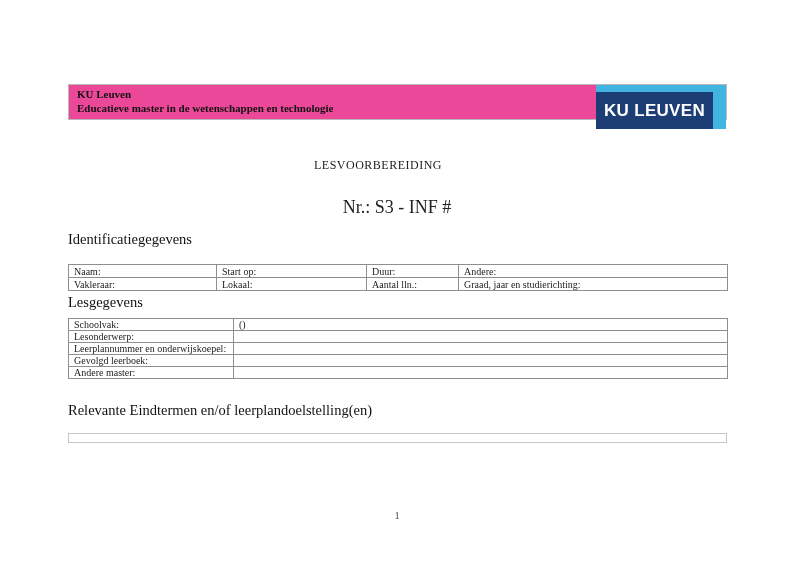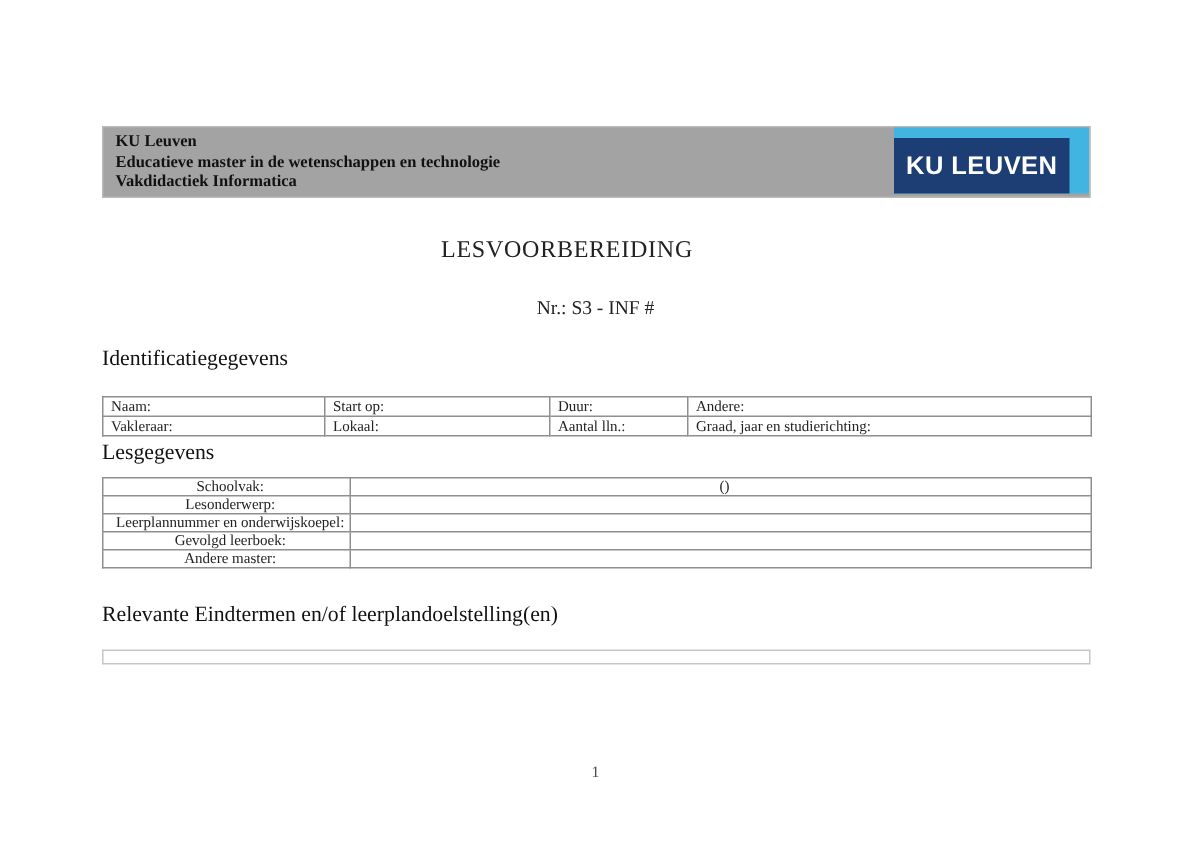--- a/index.html
+++ b/index.html
@@ -2,22 +2,22 @@
 <html><head>
 <meta charset="utf-8">
 <style>
   * { margin: 0; padding: 0; box-sizing: border-box; }
   html, body { width: 794px; height: 561px; background: #ffffff; }
   body { font-family: "Liberation Serif", "DejaVu Serif", serif; color: #1c1c1c; }
   .page { position: relative; width: 794px; height: 561px; background: #ffffff; overflow: hidden; }
 
   
   .header-box {
-    position: absolute; left: 68px; top: 84px; width: 659px; height: 48px;
-    border: 1px solid #b9b9b9; background: #a3a3a3;
+    position: absolute; left: 68px; top: 84px; width: 659px; height: 36px;
+    border: 1px solid #b9b9b9; background: #ec4899;
   }
   .header-lines {
     position: absolute; left: 8px; top: 3px;
     font-weight: bold; font-size: 11px; line-height: 13.5px; color: #111;
   }
   .logo {
     position: absolute; right: 0px; top: 0px; width: 130px; height: 44px;
     background: #41b4e2;
   }
   .logo-inner {
@@ -25,45 +25,45 @@
     background: #1d3d75; display: flex; align-items: center; justify-content: center;
   }
   .logo-text {
     font-family: "Liberation Sans", sans-serif; font-weight: bold;
     color: #ffffff; font-size: 17px; letter-spacing: 0.3px;
   }
 
   
   .doc-title {
     position: absolute; left: 0; top: 158px; width: 712px;
-    text-align: center; font-size: 16px; letter-spacing: 0.5px; color: #222; padding-left: 44px;
+    text-align: center; font-size: 12px; letter-spacing: 0.5px; color: #222; padding-left: 44px;
   }
   .doc-subtitle {
     position: absolute; left: 0; top: 197px; width: 794px;
-    text-align: center; font-size: 13px; color: #222;
+    text-align: center; font-size: 18px; color: #222;
   }
 
   
   .section-heading {
     position: absolute; left: 68px; font-weight: normal; font-size: 14.5px; color: #111;
   }
   .h-identificatie { top: 231px; }
   .h-lesgegevens { top: 294px; }
   .h-eindtermen { top: 402px; }
 
   
   table { border-collapse: collapse; table-layout: fixed; }
   .grid td {
     border: 1px solid #8f8f8f; font-size: 10px; color: #222;
     padding: 0 0 0 5px; vertical-align: middle; white-space: nowrap; overflow: hidden;
   }
   .tbl-identificatie { position: absolute; left: 68px; top: 264px; width: 659px; }
   .tbl-identificatie td { height: 13px; }
   .tbl-lesgegevens { position: absolute; left: 68px; top: 318px; width: 659px; }
-  .tbl-lesgegevens td { height: 11px; text-align: center; }
+  .tbl-lesgegevens td { height: 11px; }
 
   
   .answer-box {
     position: absolute; left: 68px; top: 433px; width: 659px; height: 10px;
     border: 1px solid #c6c6c6; background: #ffffff;
   }
 
   
   .page-number {
     position: absolute; left: 0; top: 510px; width: 794px;
@@ -72,21 +72,20 @@
 </style>
 </head>
 <body>
 
 <div class="page">
 
   <div class="header-box">
     <div class="header-lines">
       <div>KU Leuven</div>
       <div>Educatieve master in de wetenschappen en technologie</div>
-      <div>Vakdidactiek Informatica</div>
     </div>
     <div class="logo" style="background: rgb(65, 180, 226);">
       <div class="logo-inner" style="background: rgb(29, 61, 117);">
         <span class="logo-text" style="color: rgb(255, 255, 255);">KU LEUVEN</span>
       </div>
     </div>
   </div>
 
   <div class="doc-title">LESVOORBEREIDING</div>
   <div class="doc-subtitle">Nr.: S3 - INF #</div>

